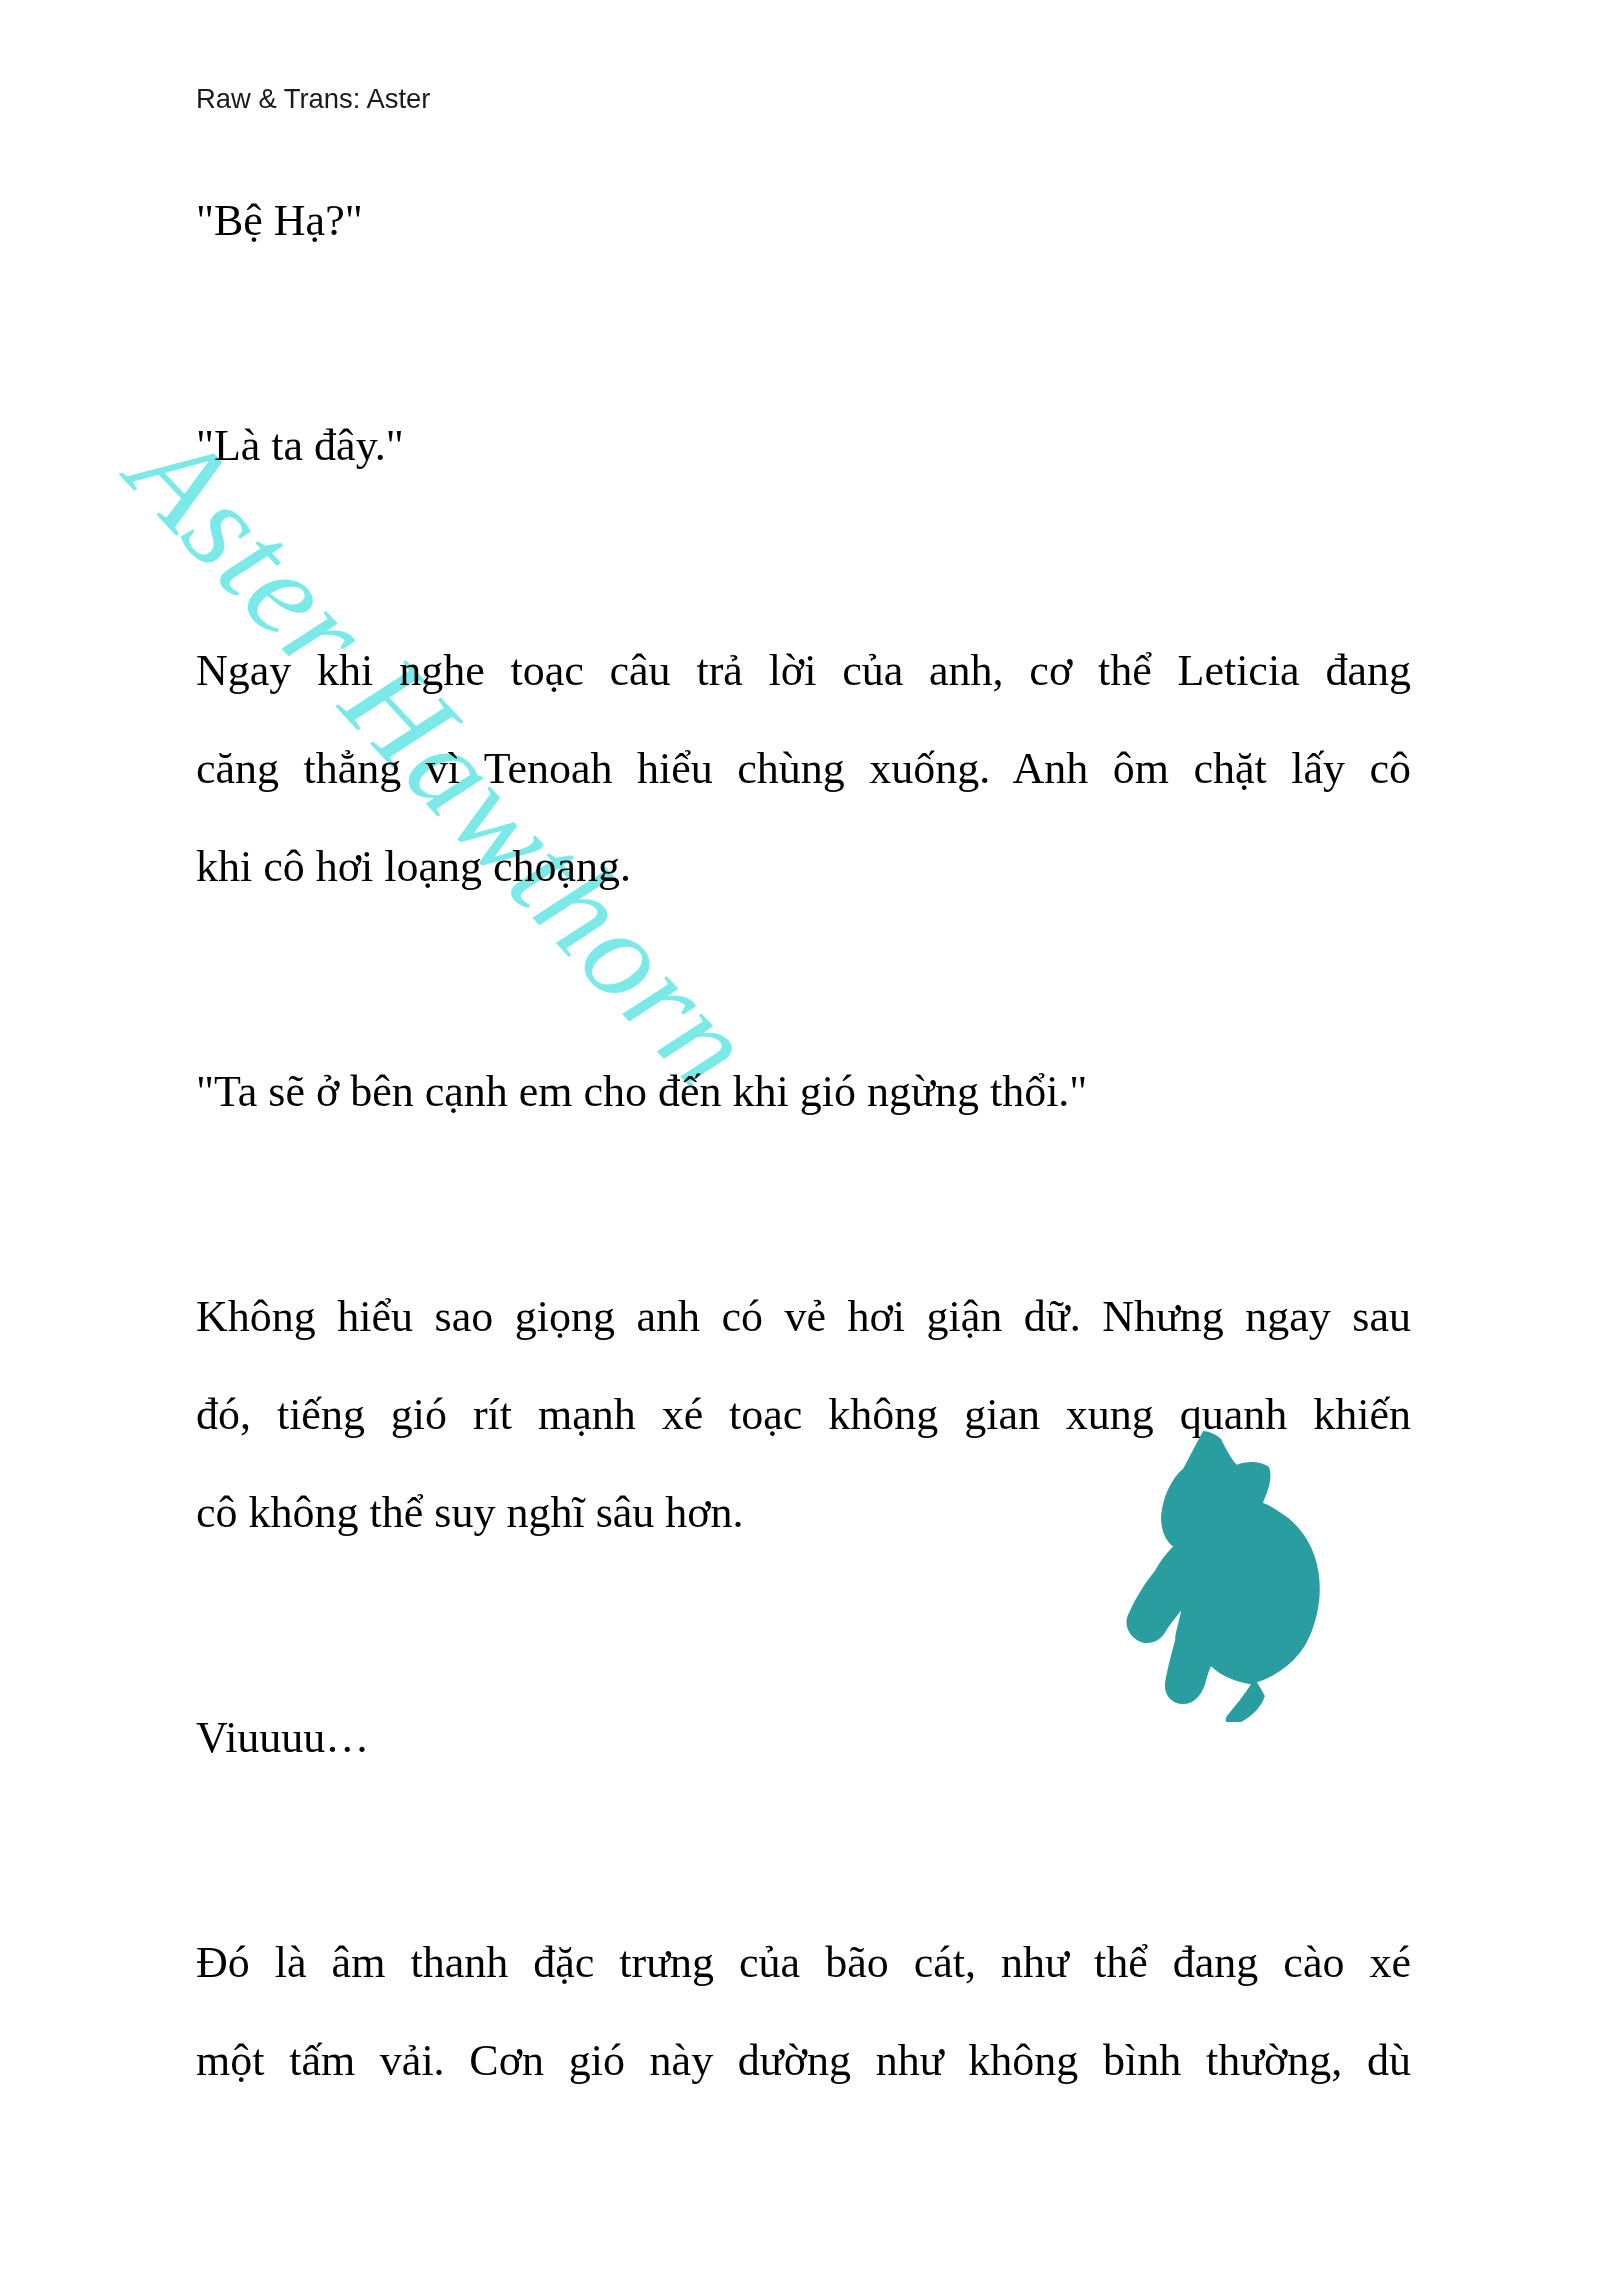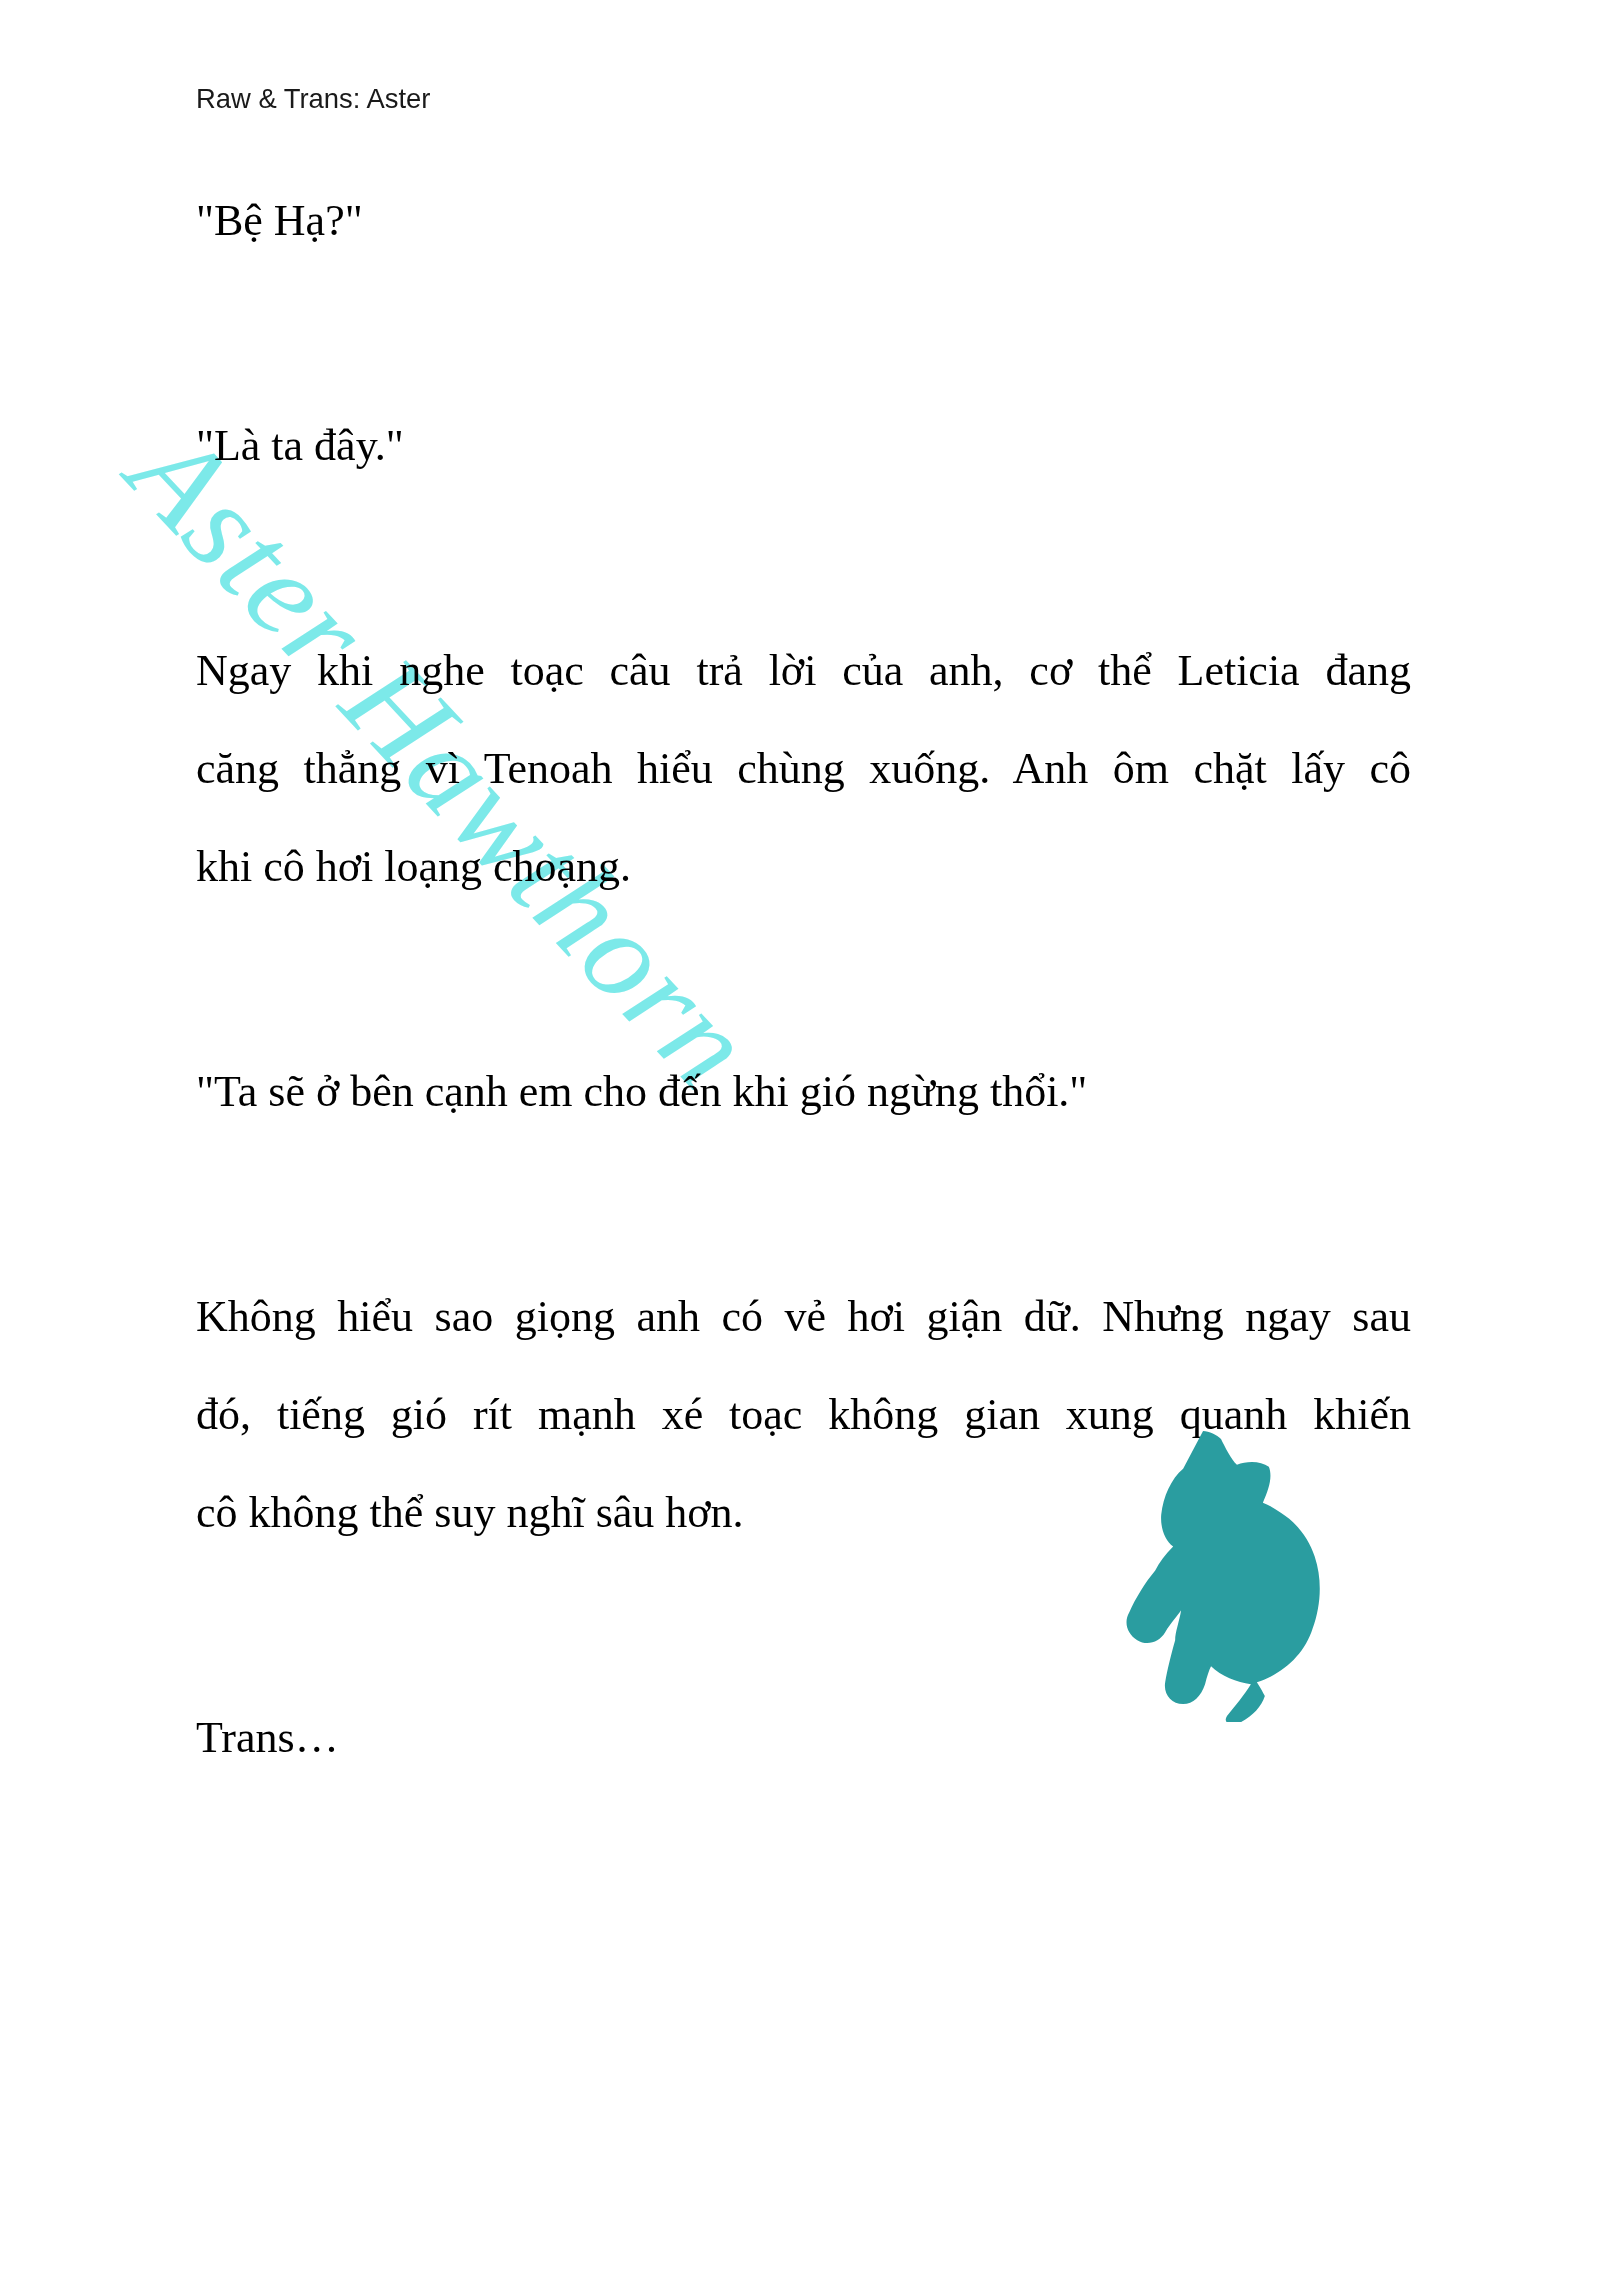--- a/index.html
+++ b/index.html
@@ -80,21 +80,25 @@
       </div>
       <div class="paragraph">
         <div class="line">"Ta sẽ ở bên cạnh em cho đến khi gió ngừng thổi."</div>
       </div>
       <div class="paragraph">
         <div class="line justify">Không hiểu sao giọng anh có vẻ hơi giận dữ. Nhưng ngay sau</div>
         <div class="line justify">đó, tiếng gió rít mạnh xé toạc không gian xung quanh khiến</div>
         <div class="line">cô không thể suy nghĩ sâu hơn.</div>
       </div>
       <div class="paragraph">
-        <div class="line">Trans…</div>
+        <div class="line">Viuuuu…</div>
+      </div>
+      <div class="paragraph">
+        <div class="line justify">Đó là âm thanh đặc trưng của bão cát, như thể đang cào xé</div>
+        <div class="line justify">một tấm vải. Cơn gió này dường như không bình thường, dù</div>
       </div>
     </div>
 
   <svg class="cat" viewBox="0 0 210 300" xmlns="http://www.w3.org/2000/svg" aria-hidden="true">
     <path fill="currentColor" d="
       M 86 8
       L 66 46
       C 54 56 46 74 44 92
       C 43 106 48 118 56 124
       C 48 132 42 140 38 148

